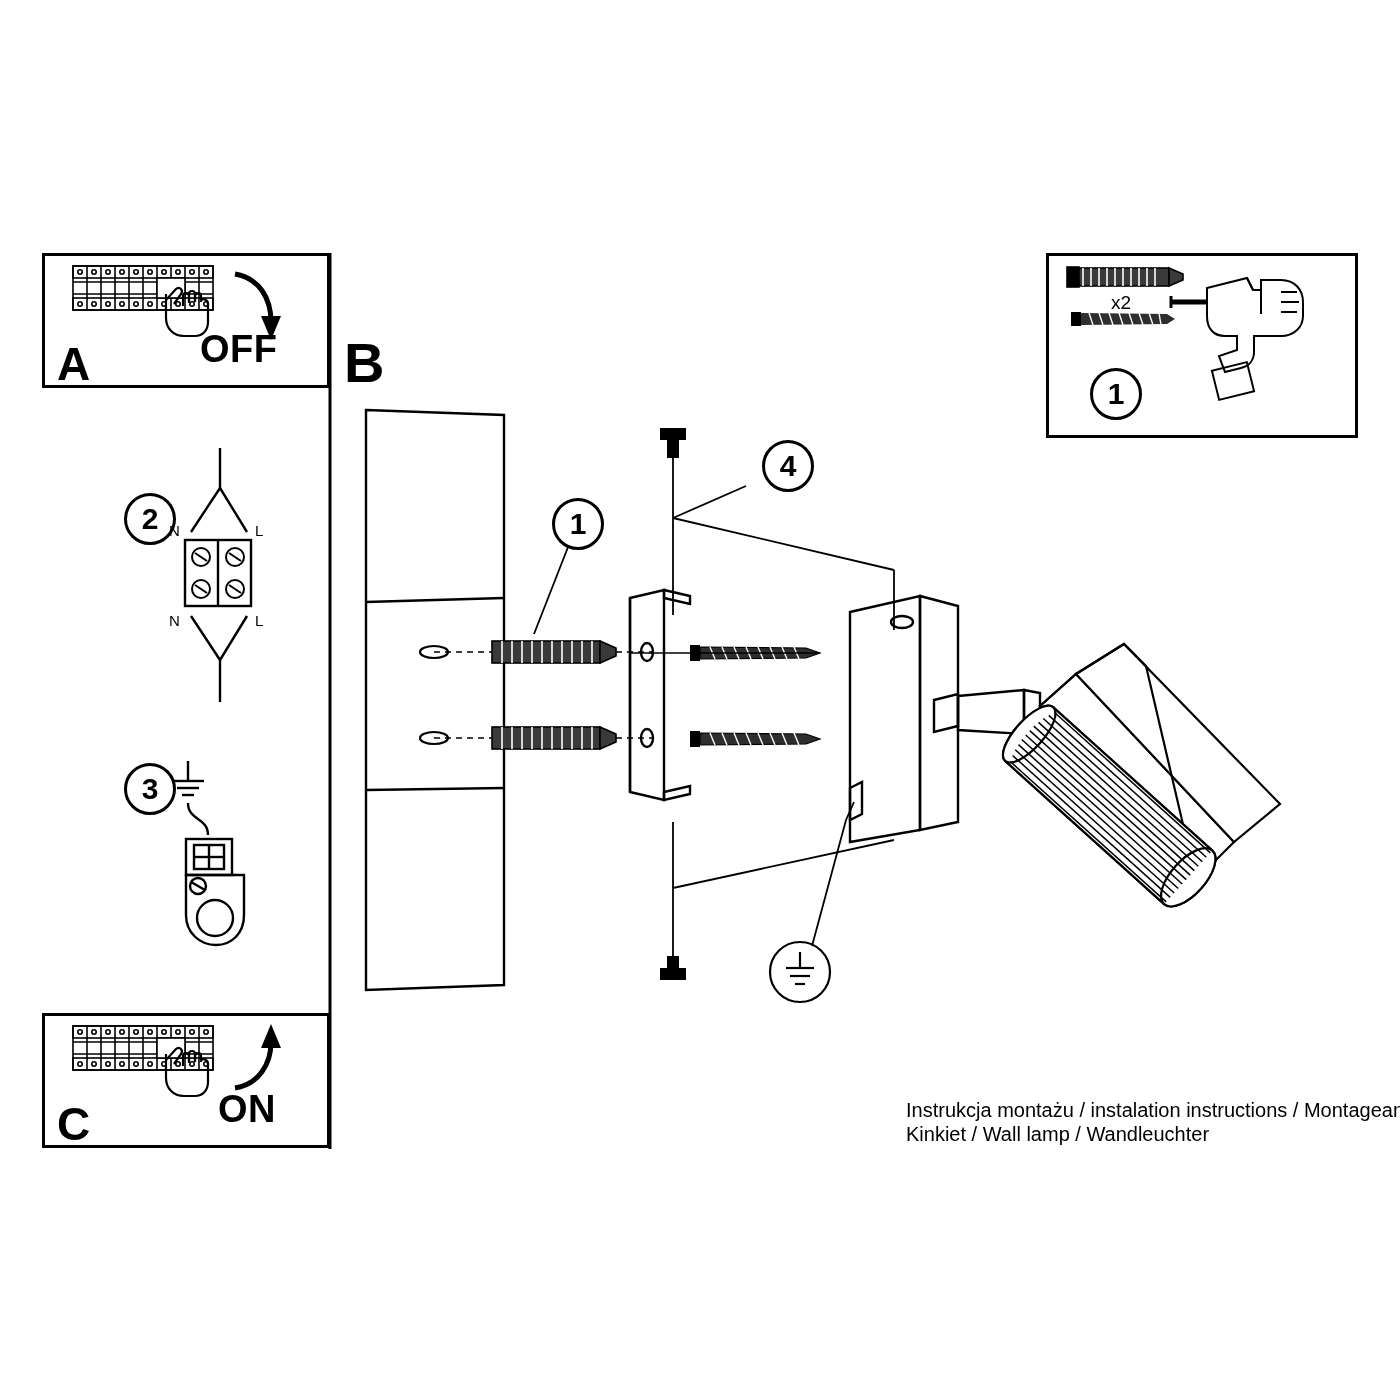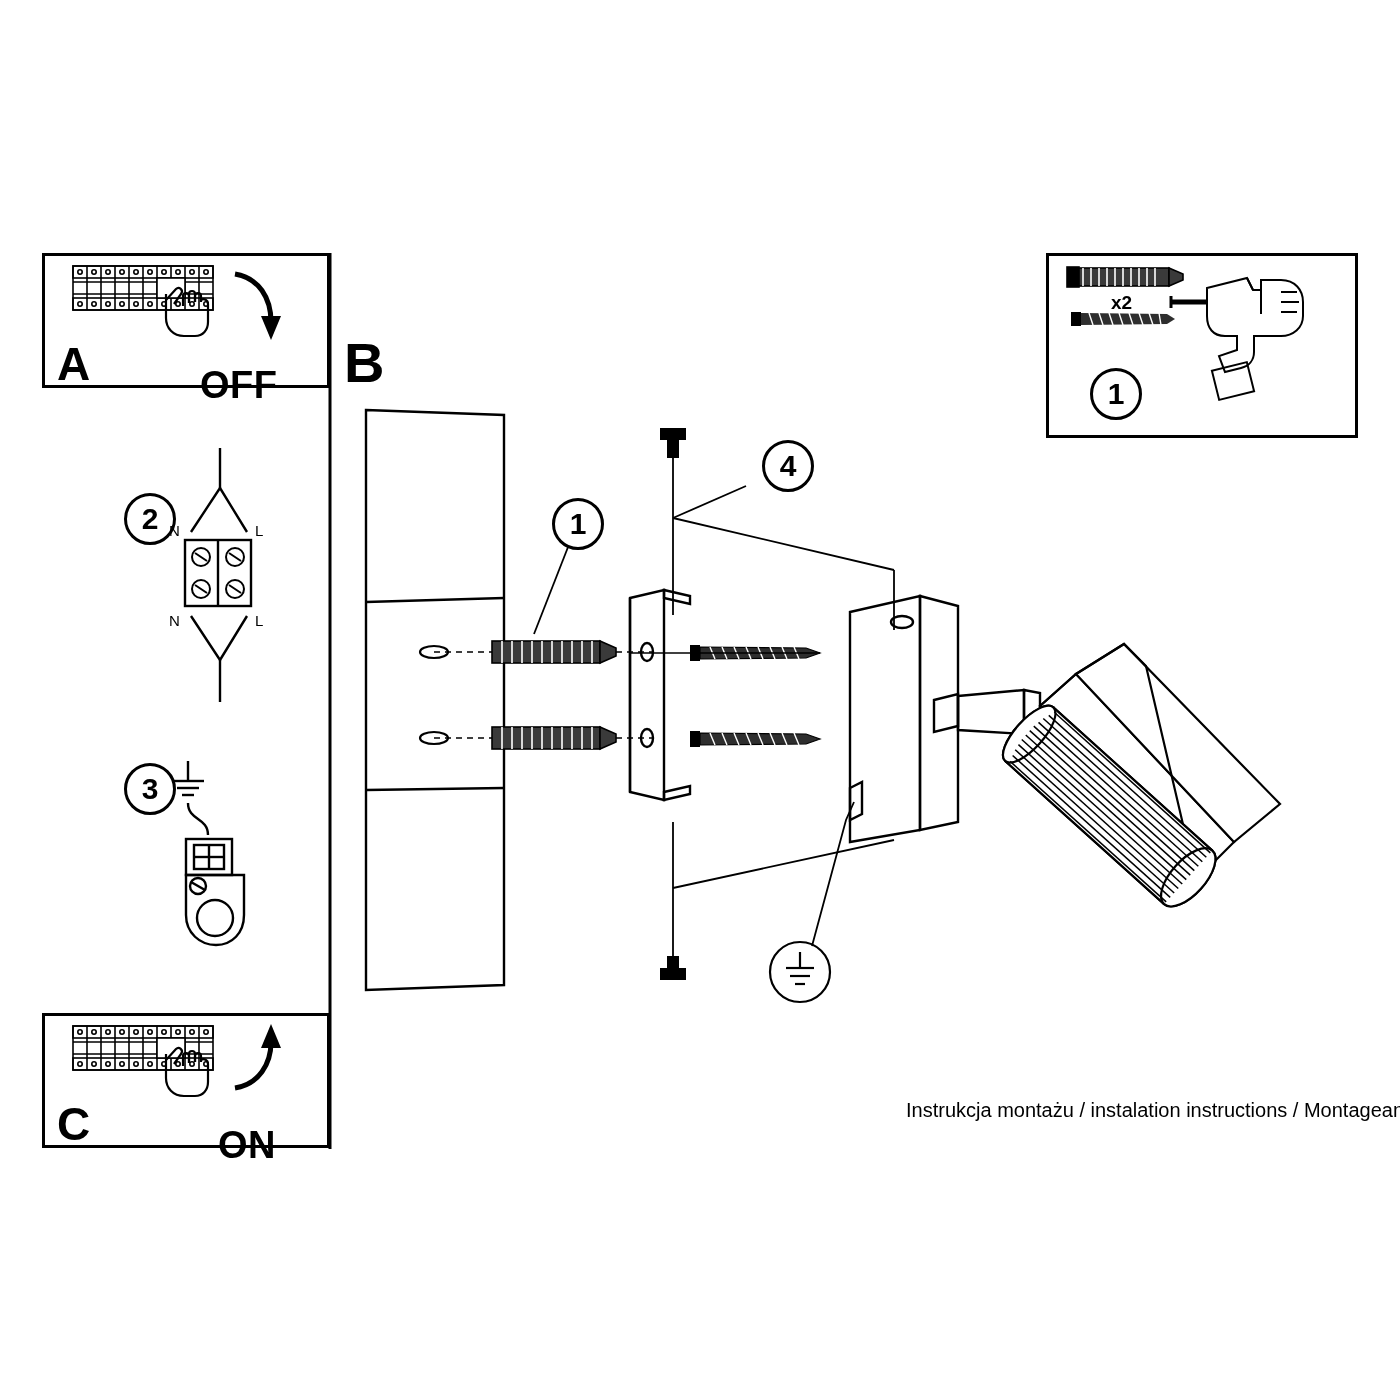--- a/index.html
+++ b/index.html
@@ -35,21 +35,20 @@
     color: #000;
     line-height: 1;
   }
   .word-label {
     position: absolute;
     font-size: 38px;
     font-weight: 700;
     color: #000;
     line-height: 1;
     letter-spacing: 0.5px;
-    margin-top: 36px;
   }
   .circle-num {
     position: absolute;
     width: 52px;
     height: 52px;
     border: 3px solid #000;
     border-radius: 50%;
     box-sizing: border-box;
     display: flex;
     align-items: center;
@@ -237,21 +236,21 @@
         <path d="M158 32 L198 22 L204 34 L212 34 L212 24 L232 24 C246 24 254 34 254 46 L254 60 C254 72 244 80 232 80 L205 80 L205 96 C205 104 200 110 192 112 L176 116 L170 100 L188 94 L188 80 L176 80 C164 80 158 72 158 60 Z"></path>
         <line x1="212" y1="34" x2="212" y2="58"></line>
         <path d="M198 22 L204 34"></path>
         <rect x="166" y="110" width="36" height="30" transform="rotate(-14 184 125)"></rect>
         <line x1="158" y1="46" x2="122" y2="46" stroke-width="5"></line>
         <line x1="122" y1="40" x2="122" y2="52" stroke-width="3"></line>
         <path d="M232 36 L248 36 M232 46 L250 46 M232 56 L248 56"></path>
       </g>
     </svg>
   </div>
-  <div class="qty-label" style="left:1111px; top:292px;font-weight:bold;">x2</div>
+  <div class="qty-label" style="left:1111px; top:292px;">x2</div>
   <div class="circle-num" style="left:1090px; top:368px;">1</div>
 
   <div class="circle-num" style="left:124px; top:493px;">2</div>
   <svg class="abs" style="left:155px; top:440px;" width="130" height="275" viewBox="0 0 130 275">
     <g class="ln" stroke-width="2.4">
 
       <line x1="65" y1="8" x2="65" y2="48"></line>
       <path d="M65 48 L36 92 M65 48 L92 92"></path>
 
       <rect x="30" y="100" width="66" height="66"></rect>
@@ -472,14 +471,15 @@
         <line x1="461" y1="594" x2="471" y2="594"></line>
       </g>
       <path class="ln" stroke-width="1.8" d="M478 556 L512 430 L520 412"></path>
     </g>
   </svg>
 
   <div class="circle-num" style="left:552px; top:498px;">1</div>
   <div class="circle-num" style="left:762px; top:440px;">4</div>
 
   <div class="caption" style="left:906px; top:1095px; font-size:20px;">Instrukcja montażu / instalation instructions / Montageanleitung</div>
+  <div class="caption" style="left:906px; top:1119px; font-size:20px;">Kinkiet / Wall lamp / Wandleuchter</div>
 
 </div>
 
 </body></html>

